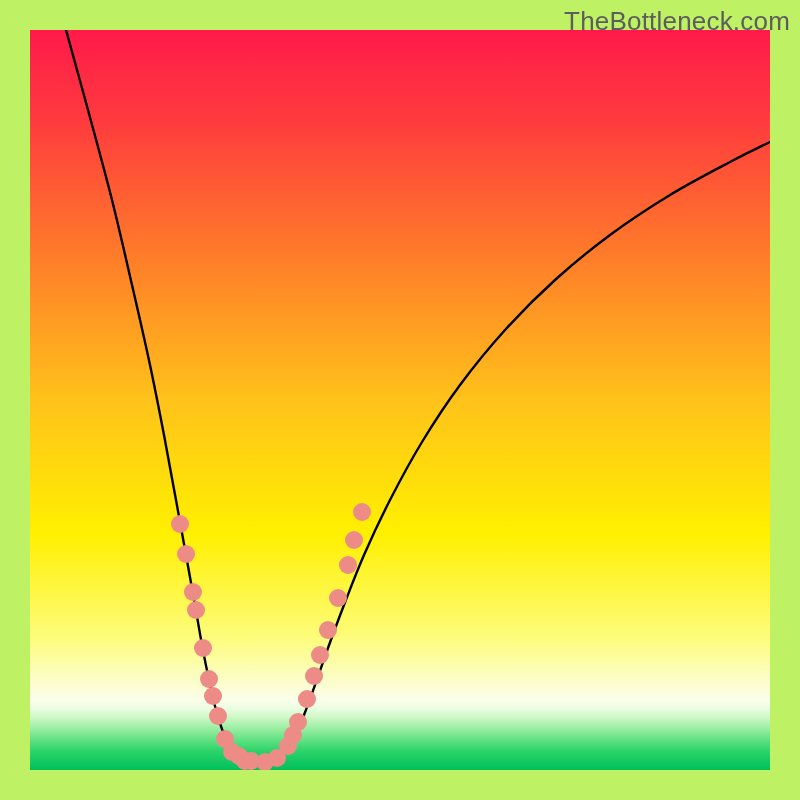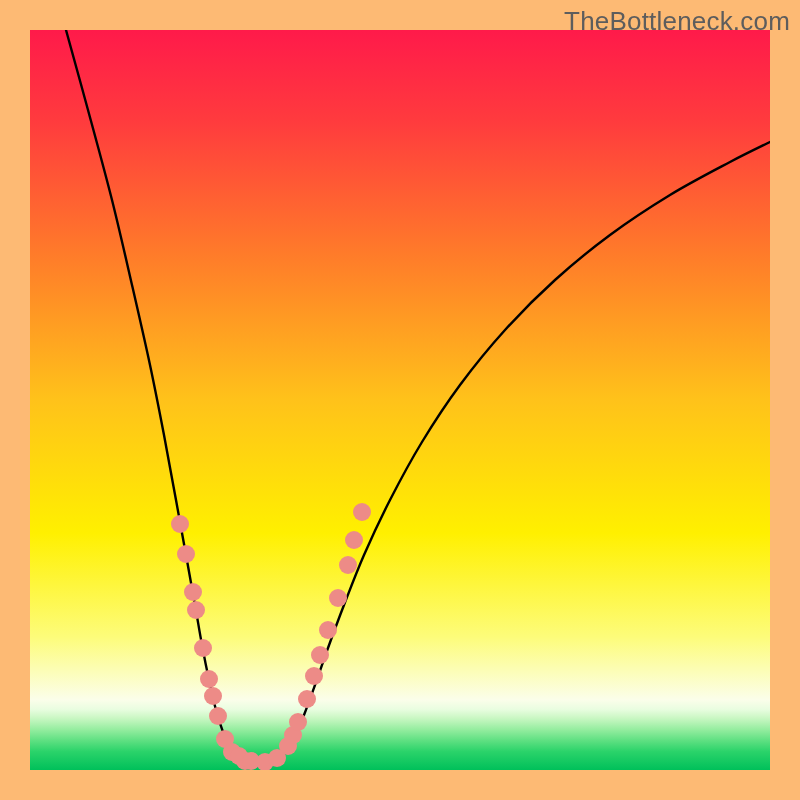--- a/index.html
+++ b/index.html
@@ -7,21 +7,21 @@
     padding: 0;
     width: 800px;
     height: 800px;
     overflow: hidden;
     font-family: Arial, Helvetica, sans-serif;
   }
   .frame {
     position: relative;
     width: 800px;
     height: 800px;
-    background: #fdba74;
+    background: #bef264;
   }
   .plot-area {
     position: absolute;
     left: 30px;
     top: 30px;
     width: 740px;
     height: 740px;
     overflow: hidden;
   }
   .watermark {

